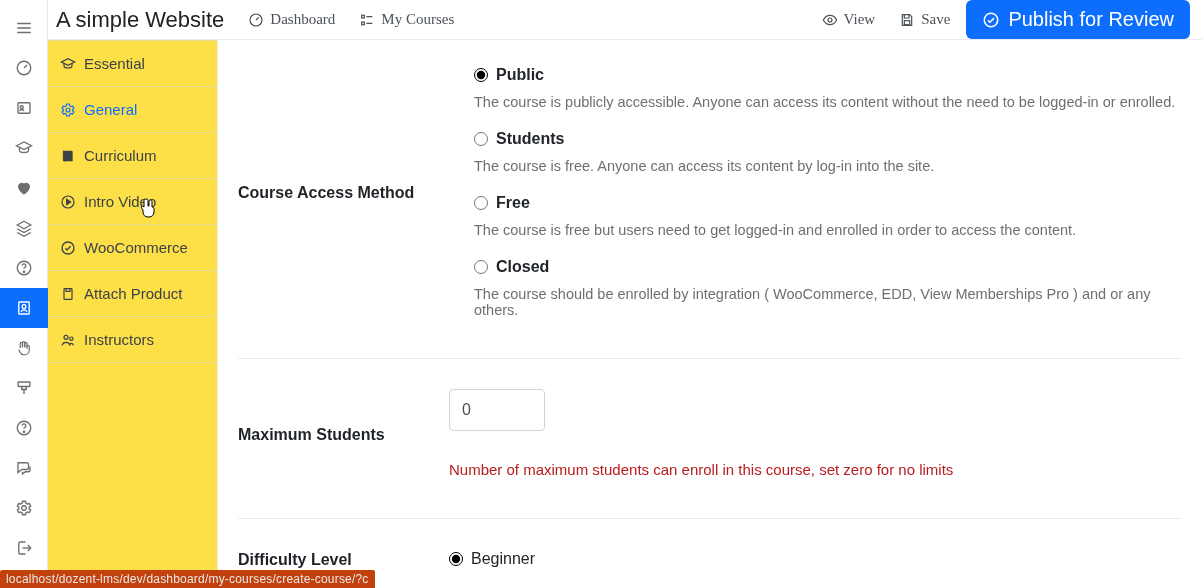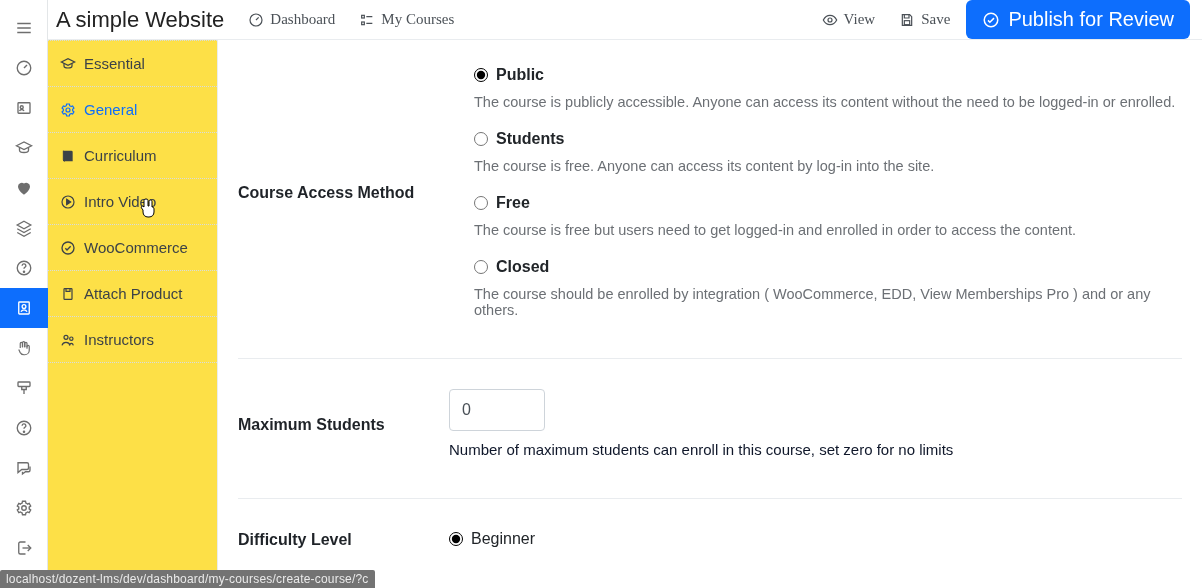--- a/index.html
+++ b/index.html
@@ -26,22 +26,22 @@
   .panel { flex:1; overflow:auto; padding: 26px 20px 40px 20px;}
   .row{ display:flex; align-items:center; gap:40px; padding-bottom:40px;}
   .row + .row { border-top:1px solid #e9ecef; padding-top:30px;}
   .label-col{ width:196px; font-weight:700; font-size:16px; color:#1f2328; padding-top:2px;}
   .field-col{ flex:1;}
   .radio-opt{ margin-bottom:20px;}
   .radio-head{ display:flex; align-items:center; gap:8px; font-weight:700; font-size:16px; }
   .radio-head input{ width:14px; height:14px; accent-color:#000;}
   .radio-desc{ color:#6c7075; font-size:14.5px; margin-top:10px;}
   .num-input{ width:96px; height:42px; border:1px solid #ced4da; border-radius:4px; padding:0 12px; font-size:16px; color:#495057; margin-bottom:10px;}
-  .help{ color:#0f172a; font-size:15px;}
-  .status-bar{ position:absolute; bottom:0; left:0; background:#737373; color:#eaeaea; font-size:12px; padding:2px 6px; border-radius:2px 2px 0 0; letter-spacing:.2px;}
+  .help{ color:#b91c1c; font-size:15px;margin-top:20px;}
+  .status-bar{ position:absolute; bottom:0; left:0; background:#c2410c; color:#eaeaea; font-size:12px; padding:2px 6px; border-radius:2px 2px 0 0; letter-spacing:.2px;}
   .cursor-img{ position:absolute; left:140px; top:198px; pointer-events:none; }
 </style>
 </head>
 <body>
 
 <div class="app">
 
   <div class="railbar">
     <div class="rail-item">
       <svg viewBox="0 0 24 24" fill="none" stroke="currentColor" stroke-width="2">

